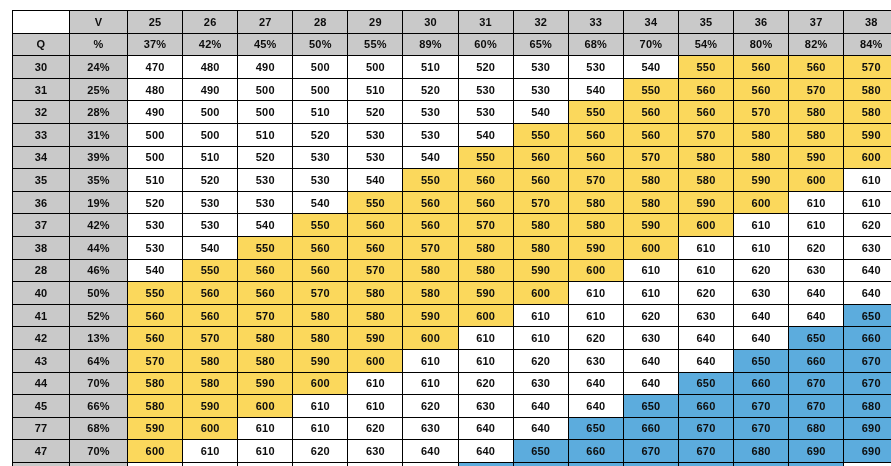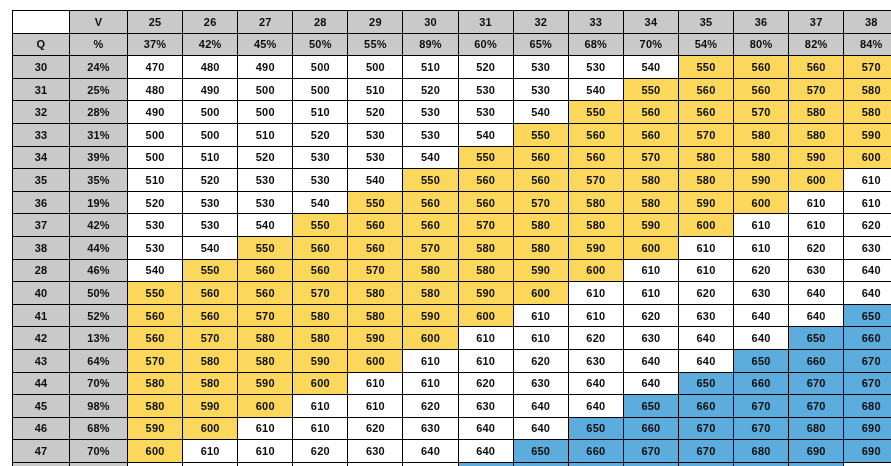--- a/index.html
+++ b/index.html
@@ -379,38 +379,38 @@
           <td class="val">630</td>
           <td class="val">640</td>
           <td class="val">640</td>
           <td class="val b">650</td>
           <td class="val b">660</td>
           <td class="val b">670</td>
           <td class="val b">670</td>
         </tr>
         <tr>
           <td class="rowhdr">45</td>
-          <td class="rowhdr">98%</td>
+          <td class="rowhdr">66%</td>
           <td class="val y">580</td>
           <td class="val y">590</td>
           <td class="val y">600</td>
           <td class="val">610</td>
           <td class="val">610</td>
           <td class="val">620</td>
           <td class="val">630</td>
           <td class="val">640</td>
           <td class="val">640</td>
           <td class="val b">650</td>
           <td class="val b">660</td>
           <td class="val b">670</td>
           <td class="val b">670</td>
           <td class="val b">680</td>
         </tr>
         <tr>
-          <td class="rowhdr">46</td>
+          <td class="rowhdr">77</td>
           <td class="rowhdr">68%</td>
           <td class="val y">590</td>
           <td class="val y">600</td>
           <td class="val">610</td>
           <td class="val">610</td>
           <td class="val">620</td>
           <td class="val">630</td>
           <td class="val">640</td>
           <td class="val">640</td>
           <td class="val b">650</td>

